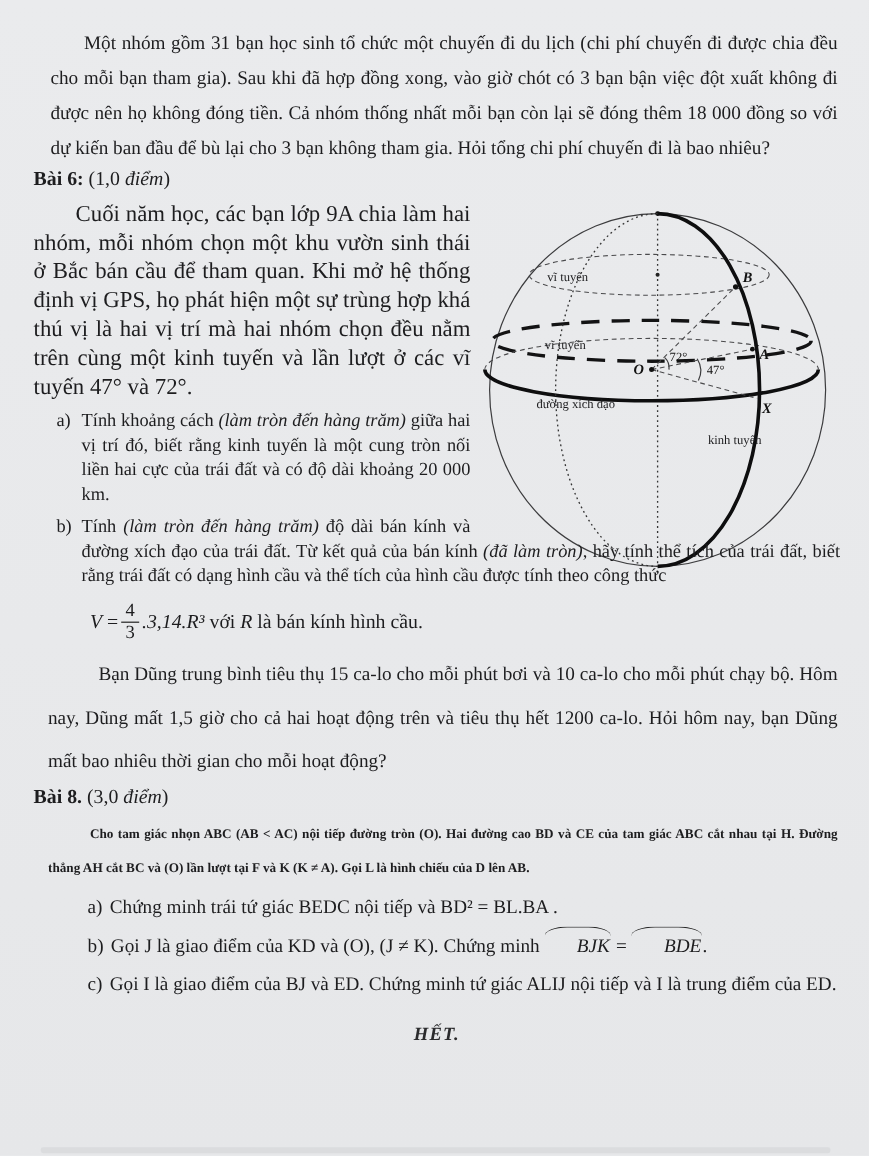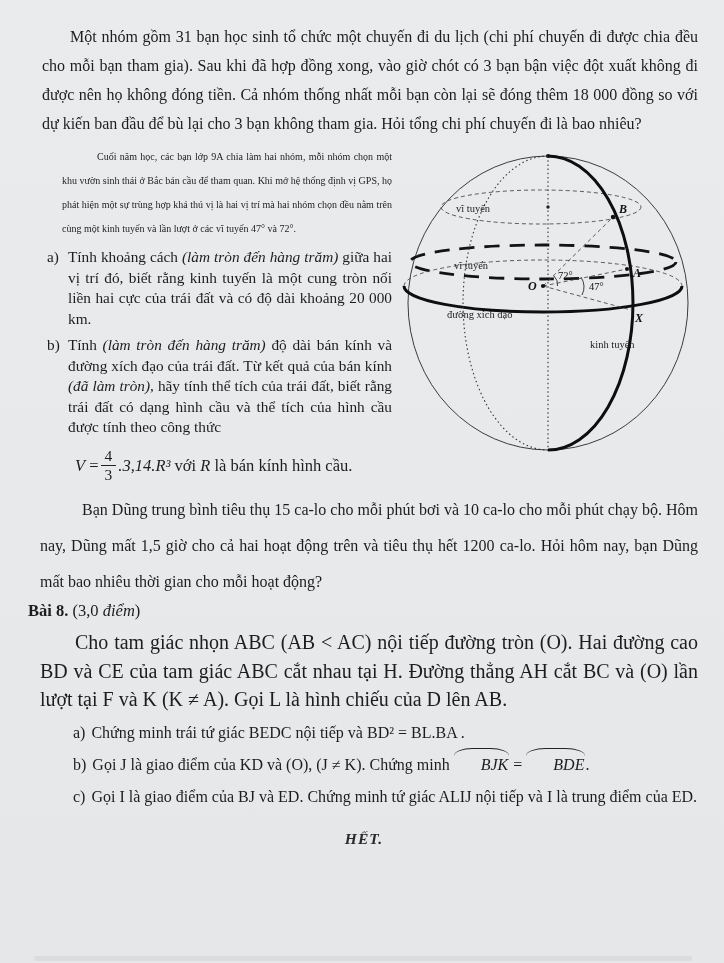--- a/index.html
+++ b/index.html
@@ -26,22 +26,22 @@
     font-size:16px;line-height:29px;
   }
   .b6h{margin-top:18px;}
   .b6-body{margin-top:7px;}
   figure.globe{
     float:right;width:302px;height:276px;margin:0 0 0 6px;padding:0;
     overflow:visible;
   }
   figure.globe svg{display:block;overflow:visible;}
   .b6-intro{
-    margin-left:34px;text-indent:35px;text-align:justify;
-    font-size:10px;line-height:24px;
+    text-indent:35px;text-align:justify;
+    font-size:19px;line-height:24px;
   }
   .b6-item{
     margin:6px 0 0 19px;padding-left:21px;text-indent:-21px;
     text-align:justify;font-size:15.3px;line-height:20.5px;
   }
   .b6-item .marker{display:inline-block;width:21px;text-indent:0;}
   .b6-item i{font-style:italic;}
   .formula{
     margin:10px 0 0 47px;font-size:16.5px;line-height:24px;
   }
@@ -50,21 +50,21 @@
   .frac .num{display:block;padding:0 4px 1px;border-bottom:1.2px solid #222;font-size:15.5px;}
   .frac .den{display:block;padding-top:1px;font-size:15.5px;}
   .b7h{margin-top:18px;}
   .b7p{
     margin:9px 2px 0 12px;text-indent:42px;text-align:justify;
     font-size:16px;line-height:36px;
   }
   .b8h{margin-top:15px;}
   .b8-intro{
     margin:6px 2px 0 12px;text-indent:35px;text-align:justify;
-    font-size:20px;line-height:28.5px;
+    font-size:11px;line-height:28.5px;font-weight:bold;
   }
   .b8-item{
     margin:5px 2px 0 19px;text-indent:26px;
     font-size:16px;line-height:27px;
   }
   .b8-item .marker{margin-right:6px;}
   .anglearc{position:relative;font-style:italic;display:inline-block;padding:0 1px;}
   .anglearc::before{
     content:"";position:absolute;left:0;right:0;top:-3px;height:7px;
     border-top:1.6px solid #222;
@@ -91,20 +91,26 @@
 </head>
 <body>
 
 <div class="page">
 
   <section>
     <p class="b5p">Một nhóm gồm 31 bạn học sinh tổ chức một chuyến đi du lịch (chi phí chuyến đi được chia đều cho mỗi bạn tham gia). Sau khi đã hợp đồng xong, vào giờ chót có 3 bạn bận việc đột xuất không đi được nên họ không đóng tiền. Cả nhóm thống nhất mỗi bạn còn lại sẽ đóng thêm 18 000 đồng so với dự kiến ban đầu để bù lại cho 3 bạn không tham gia. Hỏi tổng chi phí chuyến đi là bao nhiêu?</p>
   </section>
 
   <section>
+    <h3 class="h b6h">
+      <span class="h-label">Bài 6:</span>
+      <span class="pts">
+        <span>(1,0 </span><i>điểm</i><span>)</span>
+      </span>
+    </h3>
 
     <div class="b6-body">
 
       <figure class="globe">
         <svg width="302" height="312" viewBox="0 0 302 312">
 
           <ellipse class="ln" cx="150" cy="158" rx="140" ry="147"></ellipse>
 
           <line class="dotln" x1="150" y1="11" x2="150" y2="305"></line>
           <circle cx="150" cy="11" r="2" fill="#111"></circle>

